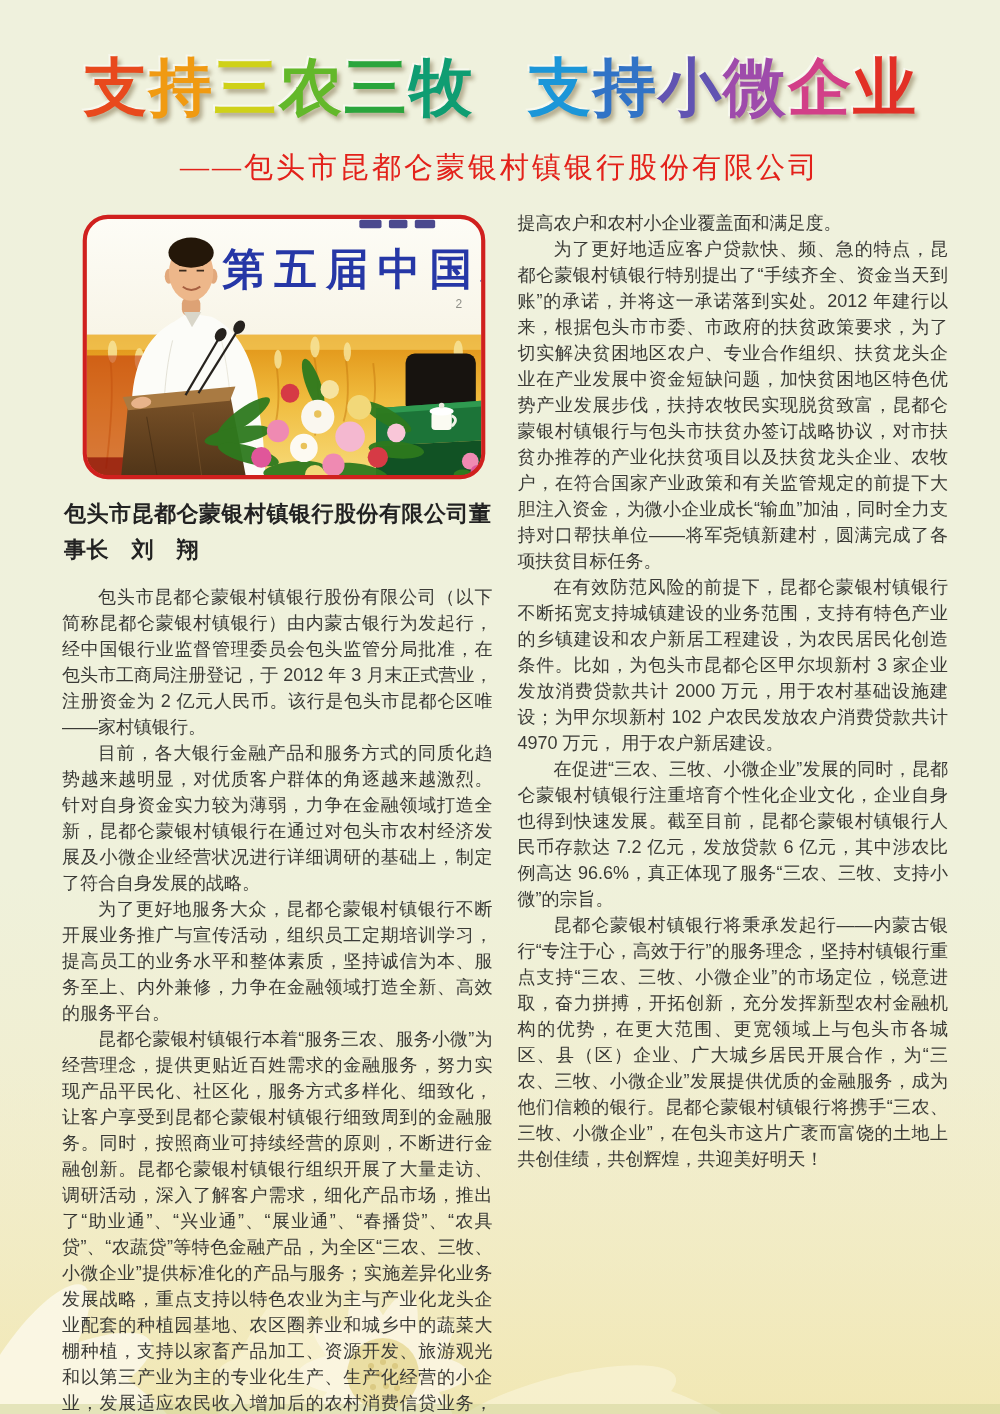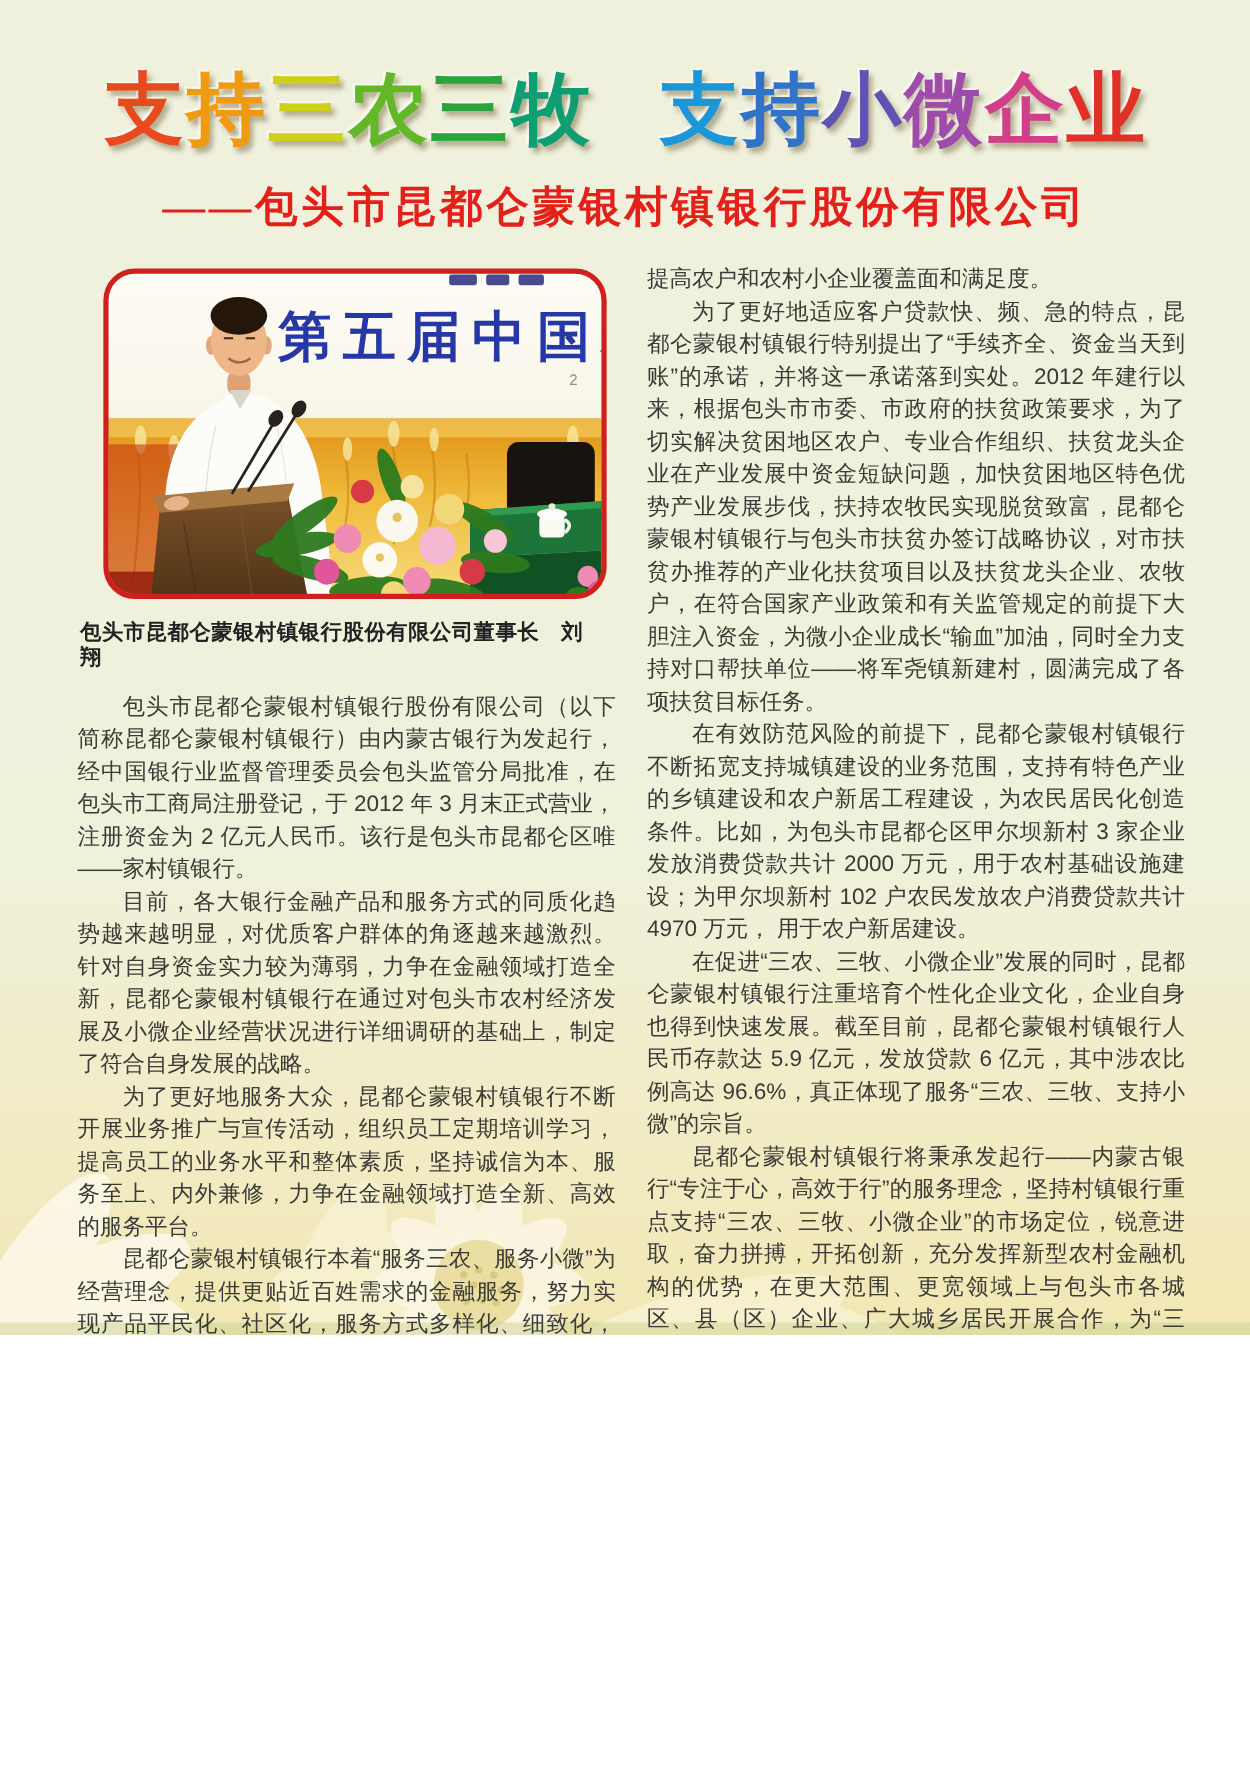--- a/index.html
+++ b/index.html
@@ -1,37 +1,37 @@
 <!DOCTYPE html>
 <html><head>
 <meta charset="utf-8">
 <style>
   html,body{margin:0;padding:0;}
   body{font-family:"Liberation Sans",sans-serif;}
-  .page{position:relative;width:1000px;height:1068px;overflow:hidden;
+  .page{position:relative;width:1000px;height:1414px;overflow:hidden;
         background:linear-gradient(180deg,#eff1dd 0%,#eff1db 62%,#f1eecf 80%,#f2ebc4 100%);}
   
   .header{position:relative;z-index:2;text-align:center;padding-top:44px;}
   .headline{margin:0;line-height:88px;white-space:nowrap;}
   .tchar{display:inline-block;margin:0 1px;font-size:63px;font-weight:900;
          font-family:"DejaVu Sans",sans-serif;
          text-shadow:-2px -2px 0 rgba(255,255,255,0.5), 3px 4px 4px rgba(80,55,10,0.38);}
   .title-gap{display:inline-block;width:54px;}
-  .subtitle{margin-top:2px;font-size:34px;line-height:46px;font-weight:bold;
+  .subtitle{margin-top:2px;font-size:29px;line-height:46px;font-weight:normal;
             font-family:"Liberation Serif",serif;color:#e3211a;letter-spacing:3px;}
   
   .content{position:relative;z-index:2;display:flex;gap:25px;margin-top:20px;
            padding:0 52px 0 62px;align-items:flex-start;}
   .col{flex:1;min-width:0;color:#3a3a36;font-size:18px;line-height:26px;}
   .col p{margin:0;text-indent:2em;text-align:justify;}
   .col p.no-indent{text-indent:0;}
   
   .photo-fig{margin:4px 0 0 20px;width:404px;}
   .photo-fig svg{display:block;width:404px;height:266px;}
-  .caption{margin:16px 0 0 2px;font-size:17px;line-height:20px;font-weight:bold;
+  .caption{margin:16px 0 0 2px;font-size:22px;line-height:36px;font-weight:bold;
            font-family:"Liberation Serif",serif;color:#222;letter-spacing:0.5px;}
   #left-paras{margin-top:16px;}
   
   .watermark{position:absolute;left:0;bottom:0;width:1000px;height:340px;z-index:0;pointer-events:none;}
 </style>
 </head>
 <body>
 
 <div class="page">
 
@@ -236,18 +236,18 @@
           <p>目前，各大银行金融产品和服务方式的同质化趋势越来越明显，对优质客户群体的角逐越来越激烈。针对自身资金实力较为薄弱，力争在金融领域打造全新，昆都仑蒙银村镇银行在通过对包头市农村经济发展及小微企业经营状况进行详细调研的基础上，制定了符合自身发展的战略。</p>
           <p>为了更好地服务大众，昆都仑蒙银村镇银行不断开展业务推广与宣传活动，组织员工定期培训学习，提高员工的业务水平和整体素质，坚持诚信为本、服务至上、内外兼修，力争在金融领域打造全新、高效的服务平台。</p>
           <p>昆都仑蒙银村镇银行本着“服务三农、服务小微”为经营理念，提供更贴近百姓需求的金融服务，努力实现产品平民化、社区化，服务方式多样化、细致化，让客户享受到昆都仑蒙银村镇银行细致周到的金融服务。同时，按照商业可持续经营的原则，不断进行金融创新。昆都仑蒙银村镇银行组织开展了大量走访、调研活动，深入了解客户需求，细化产品市场，推出了“助业通”、“兴业通”、“展业通”、“春播贷”、“农具贷”、“农蔬贷”等特色金融产品，为全区“三农、三牧、小微企业”提供标准化的产品与服务；实施差异化业务发展战略，重点支持以特色农业为主与产业化龙头企业配套的种植园基地、农区圈养业和城乡中的蔬菜大棚种植，支持以家畜产品加工、资源开发、旅游观光和以第三产业为主的专业化生产、生产化经营的小企业，发展适应农民收入增加后的农村消费信贷业务，不断</p>
         </div>
     </div>
 
     <div class="col" id="right-paras">
         <p class="no-indent">提高农户和农村小企业覆盖面和满足度。</p>
         <p>为了更好地适应客户贷款快、频、急的特点，昆都仑蒙银村镇银行特别提出了“手续齐全、资金当天到账”的承诺，并将这一承诺落到实处。2012 年建行以来，根据包头市市委、市政府的扶贫政策要求，为了切实解决贫困地区农户、专业合作组织、扶贫龙头企业在产业发展中资金短缺问题，加快贫困地区特色优势产业发展步伐，扶持农牧民实现脱贫致富，昆都仑蒙银村镇银行与包头市扶贫办签订战略协议，对市扶贫办推荐的产业化扶贫项目以及扶贫龙头企业、农牧户，在符合国家产业政策和有关监管规定的前提下大胆注入资金，为微小企业成长“输血”加油，同时全力支持对口帮扶单位——将军尧镇新建村，圆满完成了各项扶贫目标任务。</p>
         <p>在有效防范风险的前提下，昆都仑蒙银村镇银行不断拓宽支持城镇建设的业务范围，支持有特色产业的乡镇建设和农户新居工程建设，为农民居民化创造条件。比如，为包头市昆都仑区甲尔坝新村 3 家企业发放消费贷款共计 2000 万元，用于农村基础设施建设；为甲尔坝新村 102 户农民发放农户消费贷款共计 4970 万元， 用于农户新居建设。</p>
-        <p>在促进“三农、三牧、小微企业”发展的同时，昆都仑蒙银村镇银行注重培育个性化企业文化，企业自身也得到快速发展。截至目前，昆都仑蒙银村镇银行人民币存款达 5.9 亿元，发放贷款 6 亿元，其中涉农比例高达 96.6%，真正体现了服务“三农、三牧、支持小微”的宗旨。</p>
+        <p>在促进“三农、三牧、小微企业”发展的同时，昆都仑蒙银村镇银行注重培育个性化企业文化，企业自身也得到快速发展。截至目前，昆都仑蒙银村镇银行人民币存款达 7.2 亿元，发放贷款 6 亿元，其中涉农比例高达 96.6%，真正体现了服务“三农、三牧、支持小微”的宗旨。</p>
         <p>昆都仑蒙银村镇银行将秉承发起行——内蒙古银行“专注于心，高效于行”的服务理念，坚持村镇银行重点支持“三农、三牧、小微企业”的市场定位，锐意进取，奋力拼搏，开拓创新，充分发挥新型农村金融机构的优势，在更大范围、更宽领域上与包头市各城区、县（区）企业、广大城乡居民开展合作，为“三农、三牧、小微企业”发展提供优质的金融服务，成为他们信赖的银行。昆都仑蒙银村镇银行将携手“三农、三牧、小微企业”，在包头市这片广袤而富饶的土地上共创佳绩，共创辉煌，共迎美好明天！</p>
       </div>
   </div>
 
 </div>
 
 </body></html>

